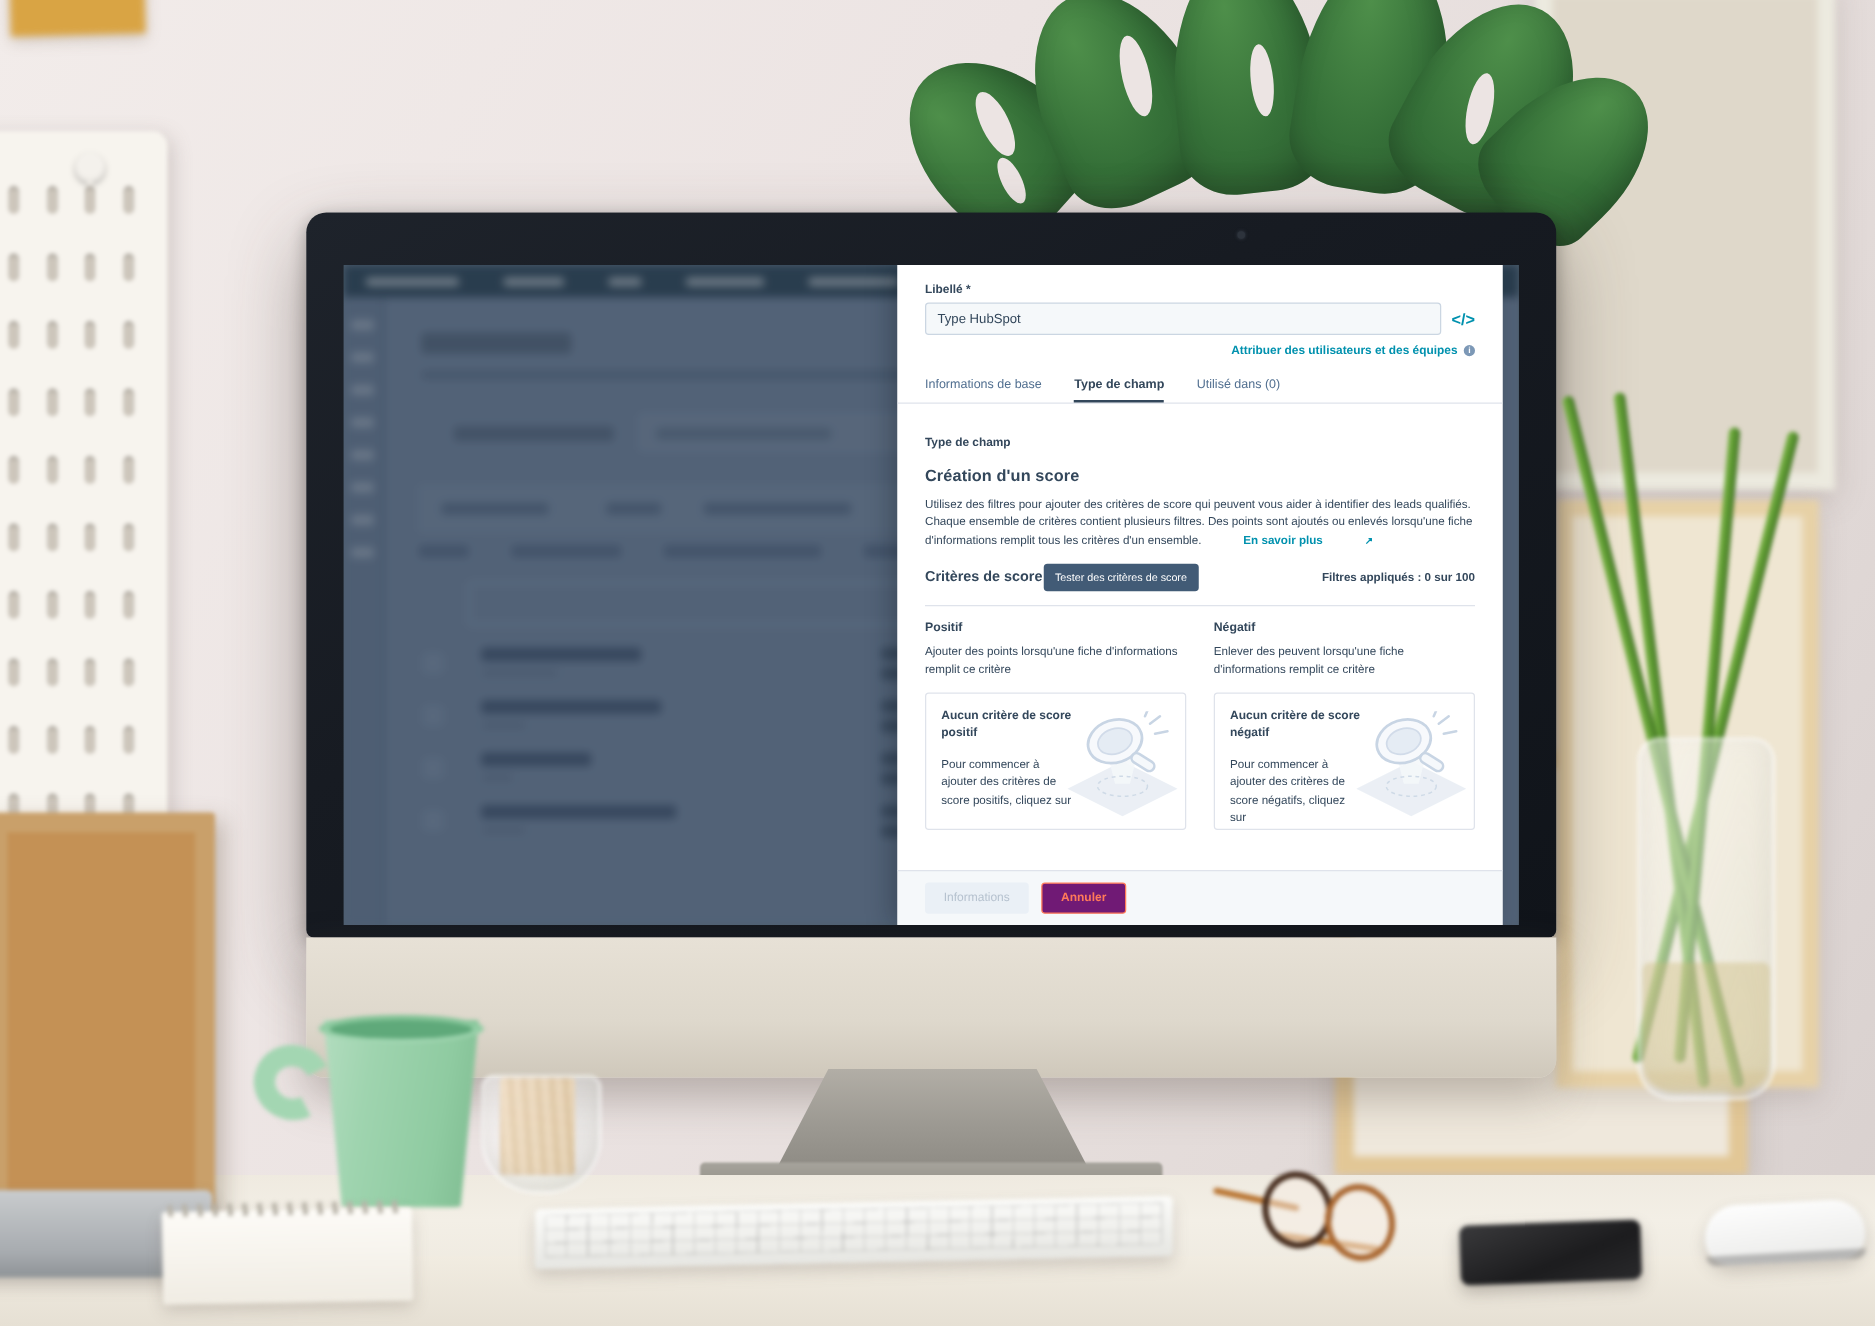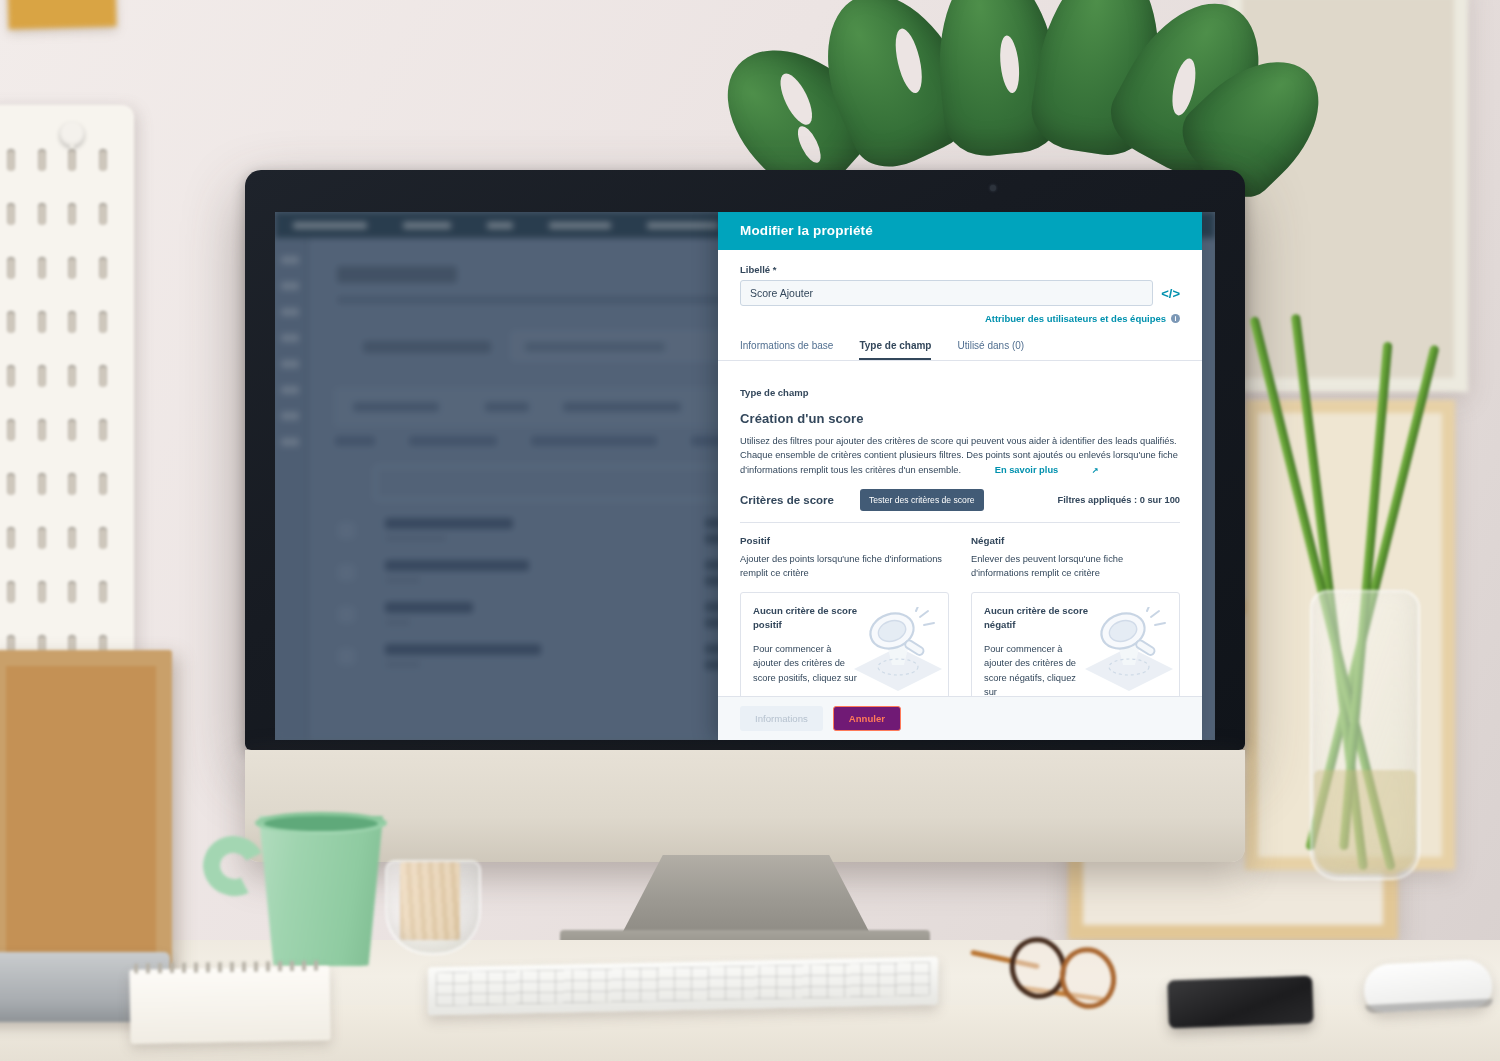--- a/index.html
+++ b/index.html
@@ -197,21 +197,21 @@
 
   .ftype-label{font-size:9.5px;font-weight:700;color:#33475b;margin:12px 0 5px;}
   .ftype-box{height:22px;background:#eaf0f6;display:flex;align-items:center;
     padding-left:10px;font-size:10px;color:#33475b;margin:0 -22px;padding-left:32px;}
 
   .sec-title{font-size:13px;font-weight:700;color:#33475b;margin:13px 0 8px;letter-spacing:.1px;}
   .sec-desc{font-size:9.3px;line-height:1.55;color:#33475b;}
   .link{color:#0091ae;font-weight:700;padding-left:31px;}
   .ext{font-size:8px;}
 
-  .crit-row{display:flex;align-items:center;gap:26px;margin-top:12px;}
+  .crit-row{display:flex;align-items:center;gap:1px;margin-top:12px;}
   .crit-title{font-size:11.5px;font-weight:700;color:#33475b;}
   .btn-dark{background:#425b76;color:#fff;border:none;border-radius:3px;
     font-size:8.6px;padding:6px 9px;cursor:pointer;font-family:"Liberation Sans",sans-serif;}
   .filters-count{margin-left:auto;font-size:9.3px;font-weight:700;color:#33475b;padding-left:14px;}
 
   .cols{display:flex;gap:22px;margin-top:11px;border-top:1px solid #dfe3eb;padding-top:12px;}
   .col{flex:1;}
   .col-h{font-size:9.8px;font-weight:700;color:#33475b;margin-bottom:7px;}
   .col-d{font-size:9.3px;line-height:1.5;color:#33475b;}
   .empty-card{
@@ -474,28 +474,27 @@
             <div class="g1"></div>
               <div class="g2"></div>
           </div>
         </div>
       </div>
     </div>
     <div class="screen-dim"></div>
 
     <div class="modal">
 
-      <div class="modal-header">Modifier la propriété</div>
 
       <div class="modal-scroll">
 
         <div class="mpad">
           <div class="field-label">Libellé *</div>
           <div class="label-row">
-            <div class="text-input">Score Ajouter</div>
+            <div class="text-input">Type HubSpot</div>
             <span class="code-icon">&lt;/&gt;</span>
           </div>
           <div class="assign-row">
             <span class="assign-link">Attribuer des utilisateurs et des équipes</span>
             <span class="info-dot">i</span>
           </div>
         </div>
 
         <div class="tabs">
           <div class="tab">Informations de base</div>

